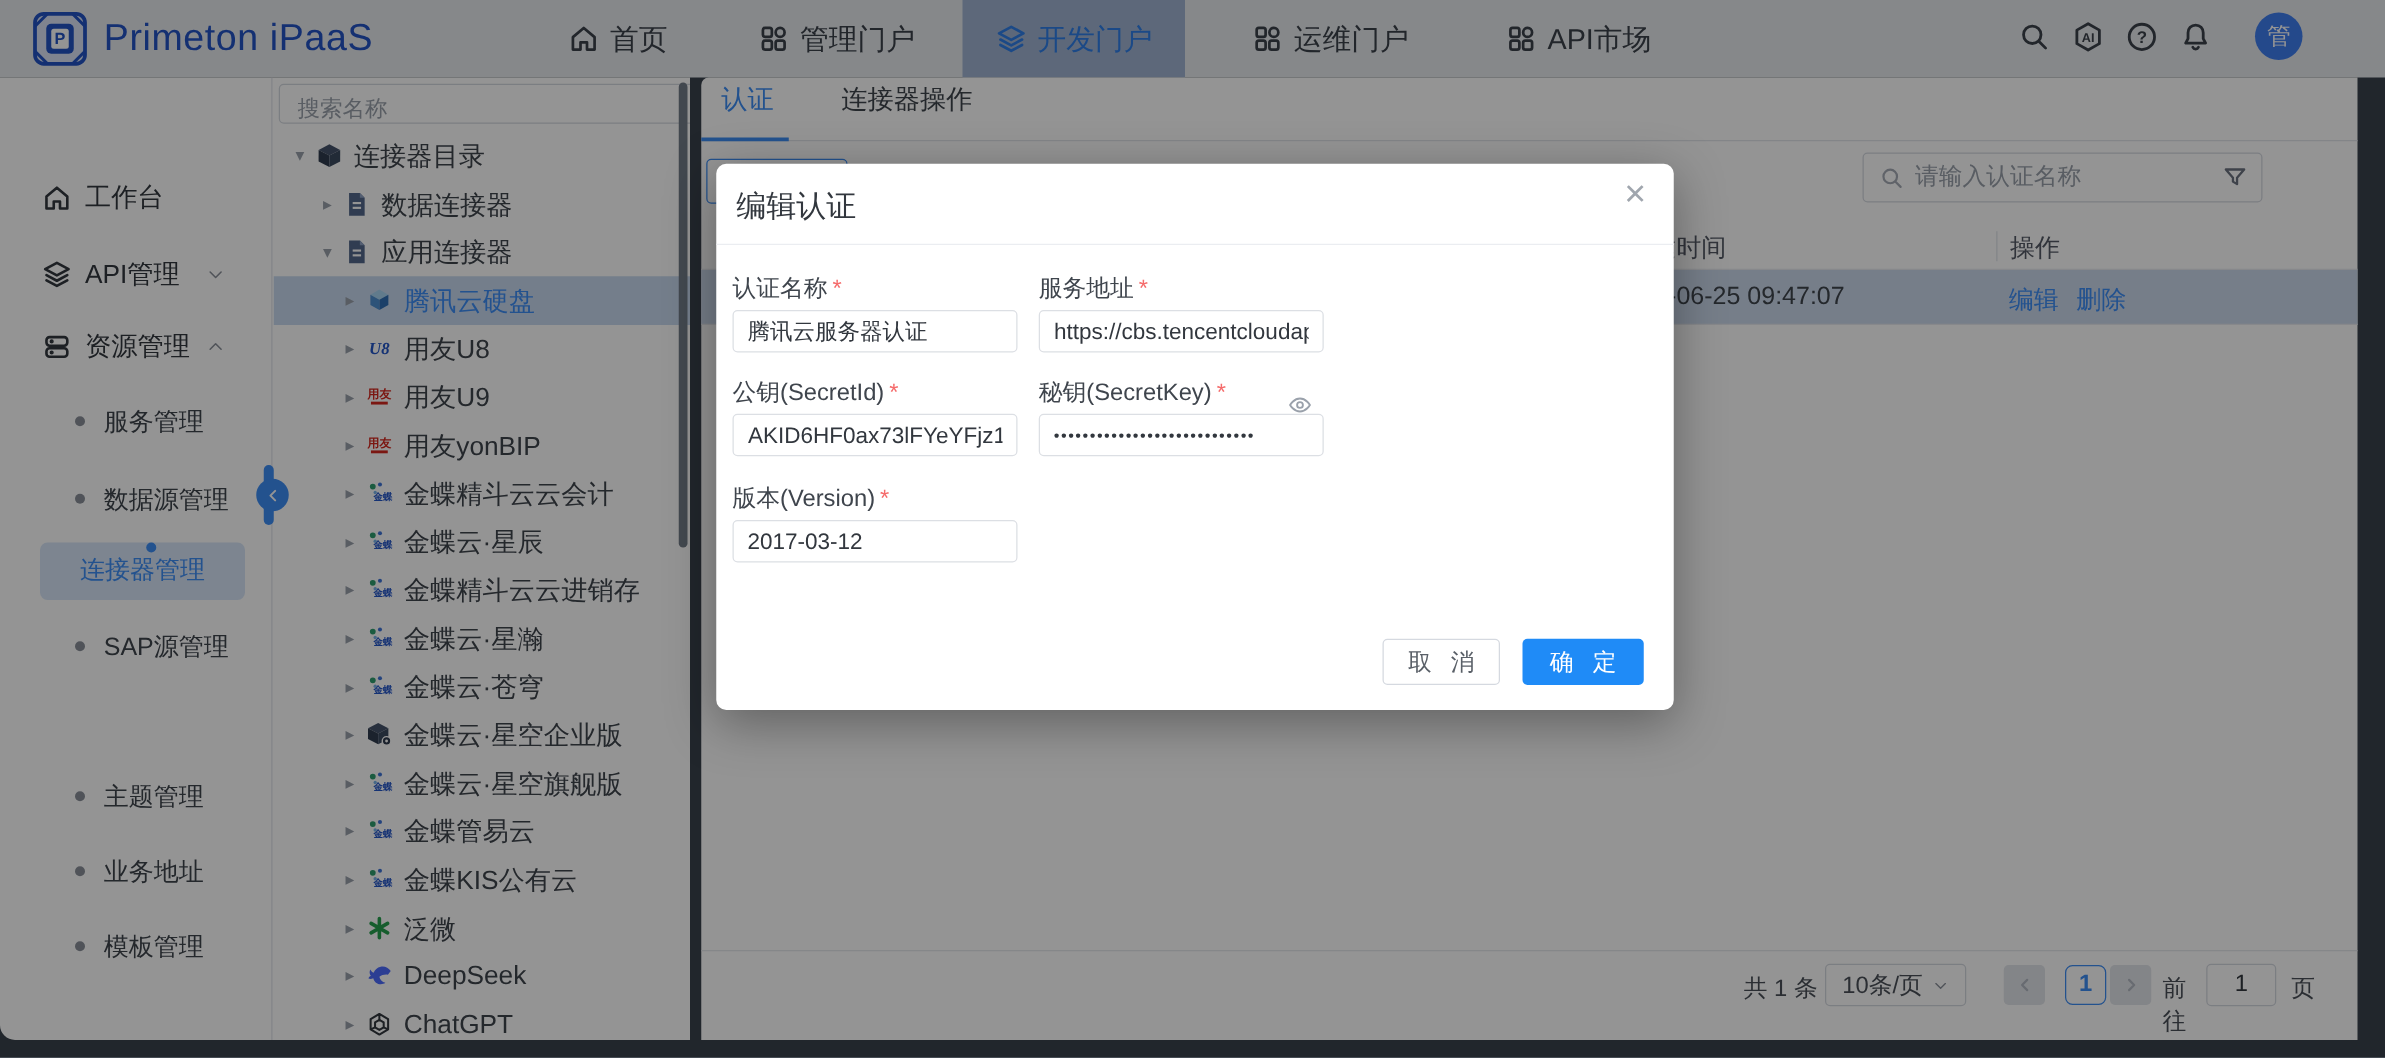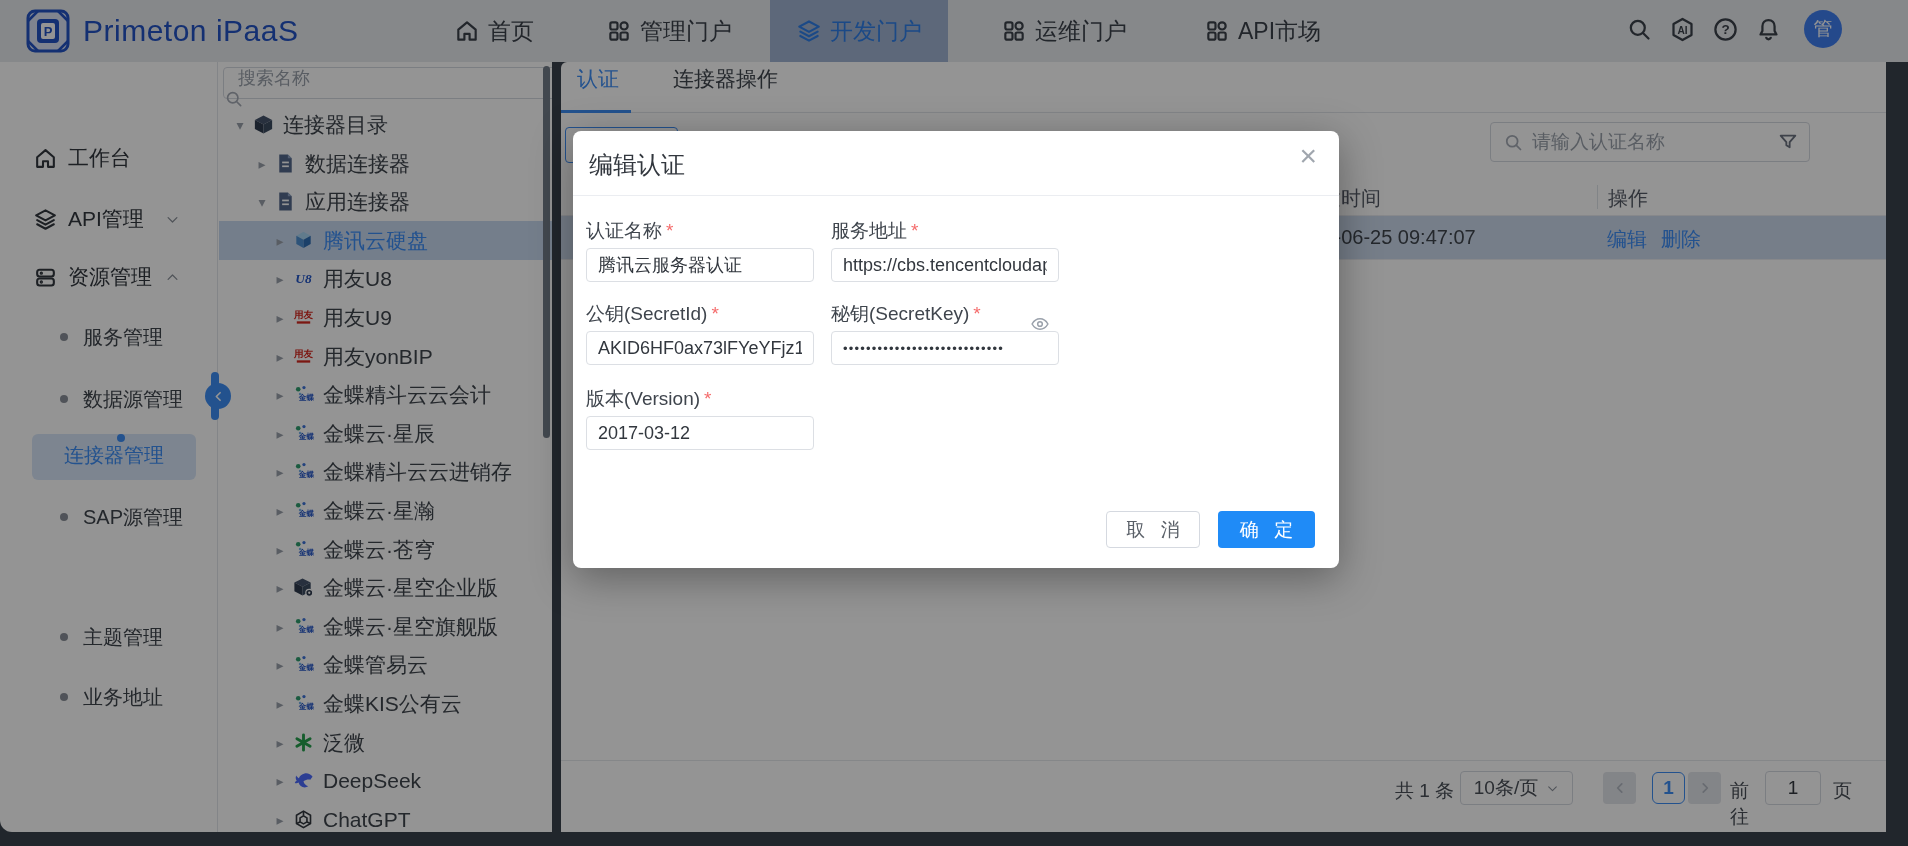--- a/index.html
+++ b/index.html
@@ -11,41 +11,41 @@
   svg { display:block; }
   
   .navbar { position:absolute; left:0; top:0; width:1908px; height:62px; background:#e7eaee; z-index:1; }
   .brand { position:absolute; left:25px; top:8px; display:flex; align-items:center; gap:12px; }
   .brand-text { font-size:30px; font-weight:normal; color:#2353c5; letter-spacing:.5px; }
   .nav-item { position:absolute; top:0; height:62px; display:flex; align-items:center; gap:8px;
     font-size:23px; color:#3c424b; padding:0 26px; cursor:pointer; }
   .nav-item .nico { width:26px; height:26px; color:#3c424b; }
   .nav-item.active { background:#a0b4d2; color:#2f7fe8; }
   .nav-item.active .nico { color:#2f7fe8; }
-  .nav-right { position:absolute; right:66px; top:0; height:58px; display:flex; align-items:center; gap:16px; }
+  .nav-right { position:absolute; right:66px; top:0; height:58px; display:flex; align-items:center; gap:28px; }
   .ricon { width:27px; height:27px; color:#3c424b; cursor:pointer; }
   .avatar { width:38px; height:38px; border-radius:50%; background:#3f7ef0; color:#fff;
     display:flex; align-items:center; justify-content:center; font-size:19px; cursor:pointer; margin-left:6px; }
   
   .left-block { position:absolute; left:0; top:62px; width:552px; height:770px; background:#fff;
     border-bottom-left-radius:12px; z-index:1; overflow:hidden; }
   .sidebar { position:absolute; left:0; top:0; width:218px; height:770px; border-right:1px solid #e2e5ea; }
   .side-item { position:absolute; left:0; width:218px; height:44px; display:flex; align-items:center;
     font-size:21px; color:#32373e; cursor:pointer; }
   .side-item .sico { width:25px; height:25px; margin-left:33px; margin-right:10px; color:#32373e; }
   .side-item .chev { position:absolute; right:38px; width:15px; height:15px; color:#8a9099; }
   .side-sub { position:absolute; left:32px; width:164px; height:46px; display:flex; align-items:center;
     font-size:20px; color:#3f454d; cursor:pointer; border-radius:6px; }
   .side-sub .dot { width:8px; height:8px; border-radius:50%; background:#8a9099; margin:0 15px 0 28px; }
   .side-sub.active { background:#d8e6f8; color:#3d8df5;flex-direction:column; }
   .side-sub.active .dot { background:#3d8df5; }
   
   .treepane { position:absolute; left:219px; top:0; width:333px; height:770px; }
   .tree-search { position:absolute; left:4px; top:5px; width:372px; height:32px; border:1px solid #d5d9e0;
-    border-radius:4px; background:#fff; display:flex; align-items:flex-start;flex-direction:column; }
+    border-radius:4px; background:#fff; display:flex; align-items:flex-end; }
   .tree-search input { flex:1; border:none; outline:none; font-size:18px; color:#32373e; padding:0 6px 0 14px;
     background:transparent; font-family:inherit; min-width:0; }
   .tree-search input::placeholder { color:#9aa1ab; }
   .tree-search .mag { width:20px; height:20px; color:#a5abb5; margin-right:10px; flex:none; }
   .tree-row { position:absolute; left:0; width:333px; height:39px; display:flex; align-items:center;
     font-size:21px; color:#3f454d; cursor:pointer; }
   .tree-row .caret { width:16px; font-size:14px; color:#9aa1ab; text-align:center; flex:none; }
   .tree-row .tico { width:23px; height:23px; margin:0 8px 0 4px; flex:none; }
   .tree-row.selected { background:#c9daf0; color:#3d8df5; }
   .tree-row.lvl1 { padding-left:13px; } .tree-row.lvl2 { padding-left:35px; } .tree-row.lvl3 { padding-left:53px; }
@@ -281,20 +281,24 @@
         <span>SAP源管理</span>
       </div>
       <div class="side-sub" style="top: 552px;">
         <span class="dot"></span>
         <span>主题管理</span>
       </div>
       <div class="side-sub" style="top: 612px;">
         <span class="dot"></span>
         <span>业务地址</span>
       </div>
+      <div class="side-sub" style="top: 672px;">
+        <span class="dot"></span>
+        <span>模板管理</span>
+      </div>
     </div>
   <div class="treepane">
     <div class="tree-search">
       <input placeholder="搜索名称" style="">
       <span class="mag">
           <svg viewBox="0 0 24 24" width="100%" height="100%" fill="none" stroke="currentColor" stroke-width="2" stroke-linecap="round" stroke-linejoin="round">
             <circle cx="10.5" cy="10.5" r="6.2"></circle>
             <path d="m15.3 15.3 4.7 4.7"></path>
           </svg>
         </span>

